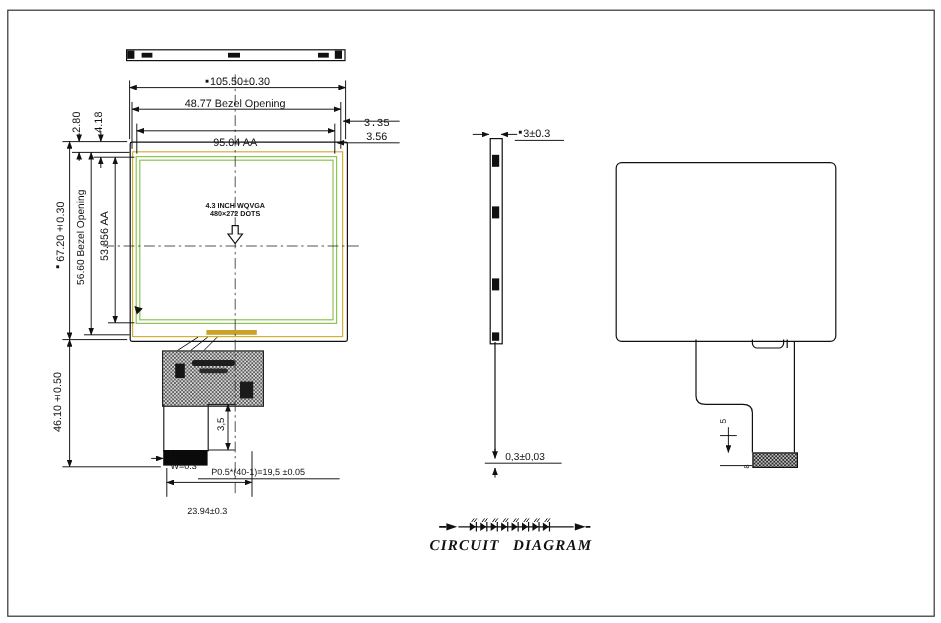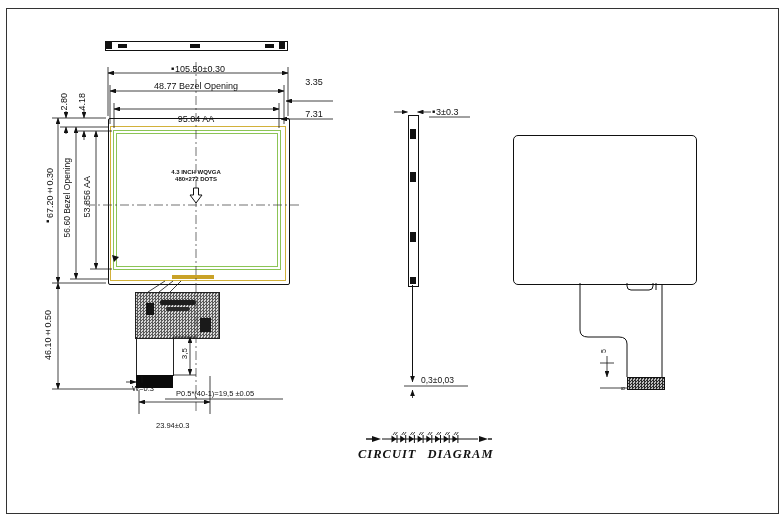--- a/index.html
+++ b/index.html
@@ -186,37 +186,37 @@
         <line x1="488" y1="439" x2="492" y2="439" stroke="#111" stroke-width="1.4"></line>
       </g>
     </g>
   </svg>
 
   <div class="lbl center" style="left:150px;top:63px;width:96px;">
     <span class="sq">■</span><span>105.50±0.30</span>
   </div>
   <div class="lbl center" style="left:140px;top:81px;width:112px;">48.77 Bezel Opening</div>
   <div class="lbl center" style="left:151px;top:114px;width:90px;">95.04 AA</div>
-  <div class="lbl center" style="left:295px;top:77px;width:38px;">3.35</div>
-  <div class="lbl center" style="left:295px;top:109px;width:38px;">7.31</div>
+  <div class="lbl center" style="left:295px;top:98px;width:38px;font-family:Liberation Mono, monospace;">3.35</div>
+  <div class="lbl center" style="left:295px;top:109px;width:38px;">3.56</div>
 
   <div class="lbl vtext" style="left:59px;top:93px;">2.80</div>
   <div class="lbl vtext" style="left:77px;top:93px;">4.18</div>
   <div class="lbl vtext" style="left:43px;top:168px;">
     <span class="sq">■</span><span>67.20±0.30</span>
   </div>
   <div class="lbl vtext" style="left:62px;top:158px;font-size:8.5px;">56.60 Bezel Opening</div>
   <div class="lbl vtext" style="left:82px;top:176px;">53.856 AA</div>
   <div class="lbl vtext" style="left:43px;top:310px;">46.10±0.50</div>
 
   <div class="lbl center" style="left:146px;top:169px;width:100px;font-size:6px;line-height:7px;font-weight:bold;">4.3 INCH WQVGA</div>
   <div class="lbl center" style="left:146px;top:176px;width:100px;font-size:6px;line-height:7px;font-weight:bold;">480×272 DOTS</div>
 
   <div class="lbl vtext" style="left:180px;top:348px;font-size:8px;">3,5</div>
-  <div class="lbl lbl-s" style="left:132px;top:385px;text-align:right;">W=0.3</div>
+  <div class="lbl lbl-s" style="left:142px;top:385px;text-align:right;">W=0.3</div>
   <div class="lbl lbl-s" style="left:176px;top:390px;">P0.5*(40-1)=19,5 ±0.05</div>
   <div class="lbl lbl-s" style="left:156px;top:404px;margin-top:18px;">23.94±0.3</div>
 
   <div class="lbl" style="left:432px;top:106px;">
     <span class="sq">■</span><span>3±0.3</span>
   </div>
   <div class="lbl" style="left:421px;top:375px;font-size:8.5px;">0,3±0,03</div>
 
   <div class="lbl vtext" style="left:599px;top:349px;font-size:7px;">5</div>
   <div class="lbl vtext" style="left:618px;top:387px;font-size:6px;">8</div>

